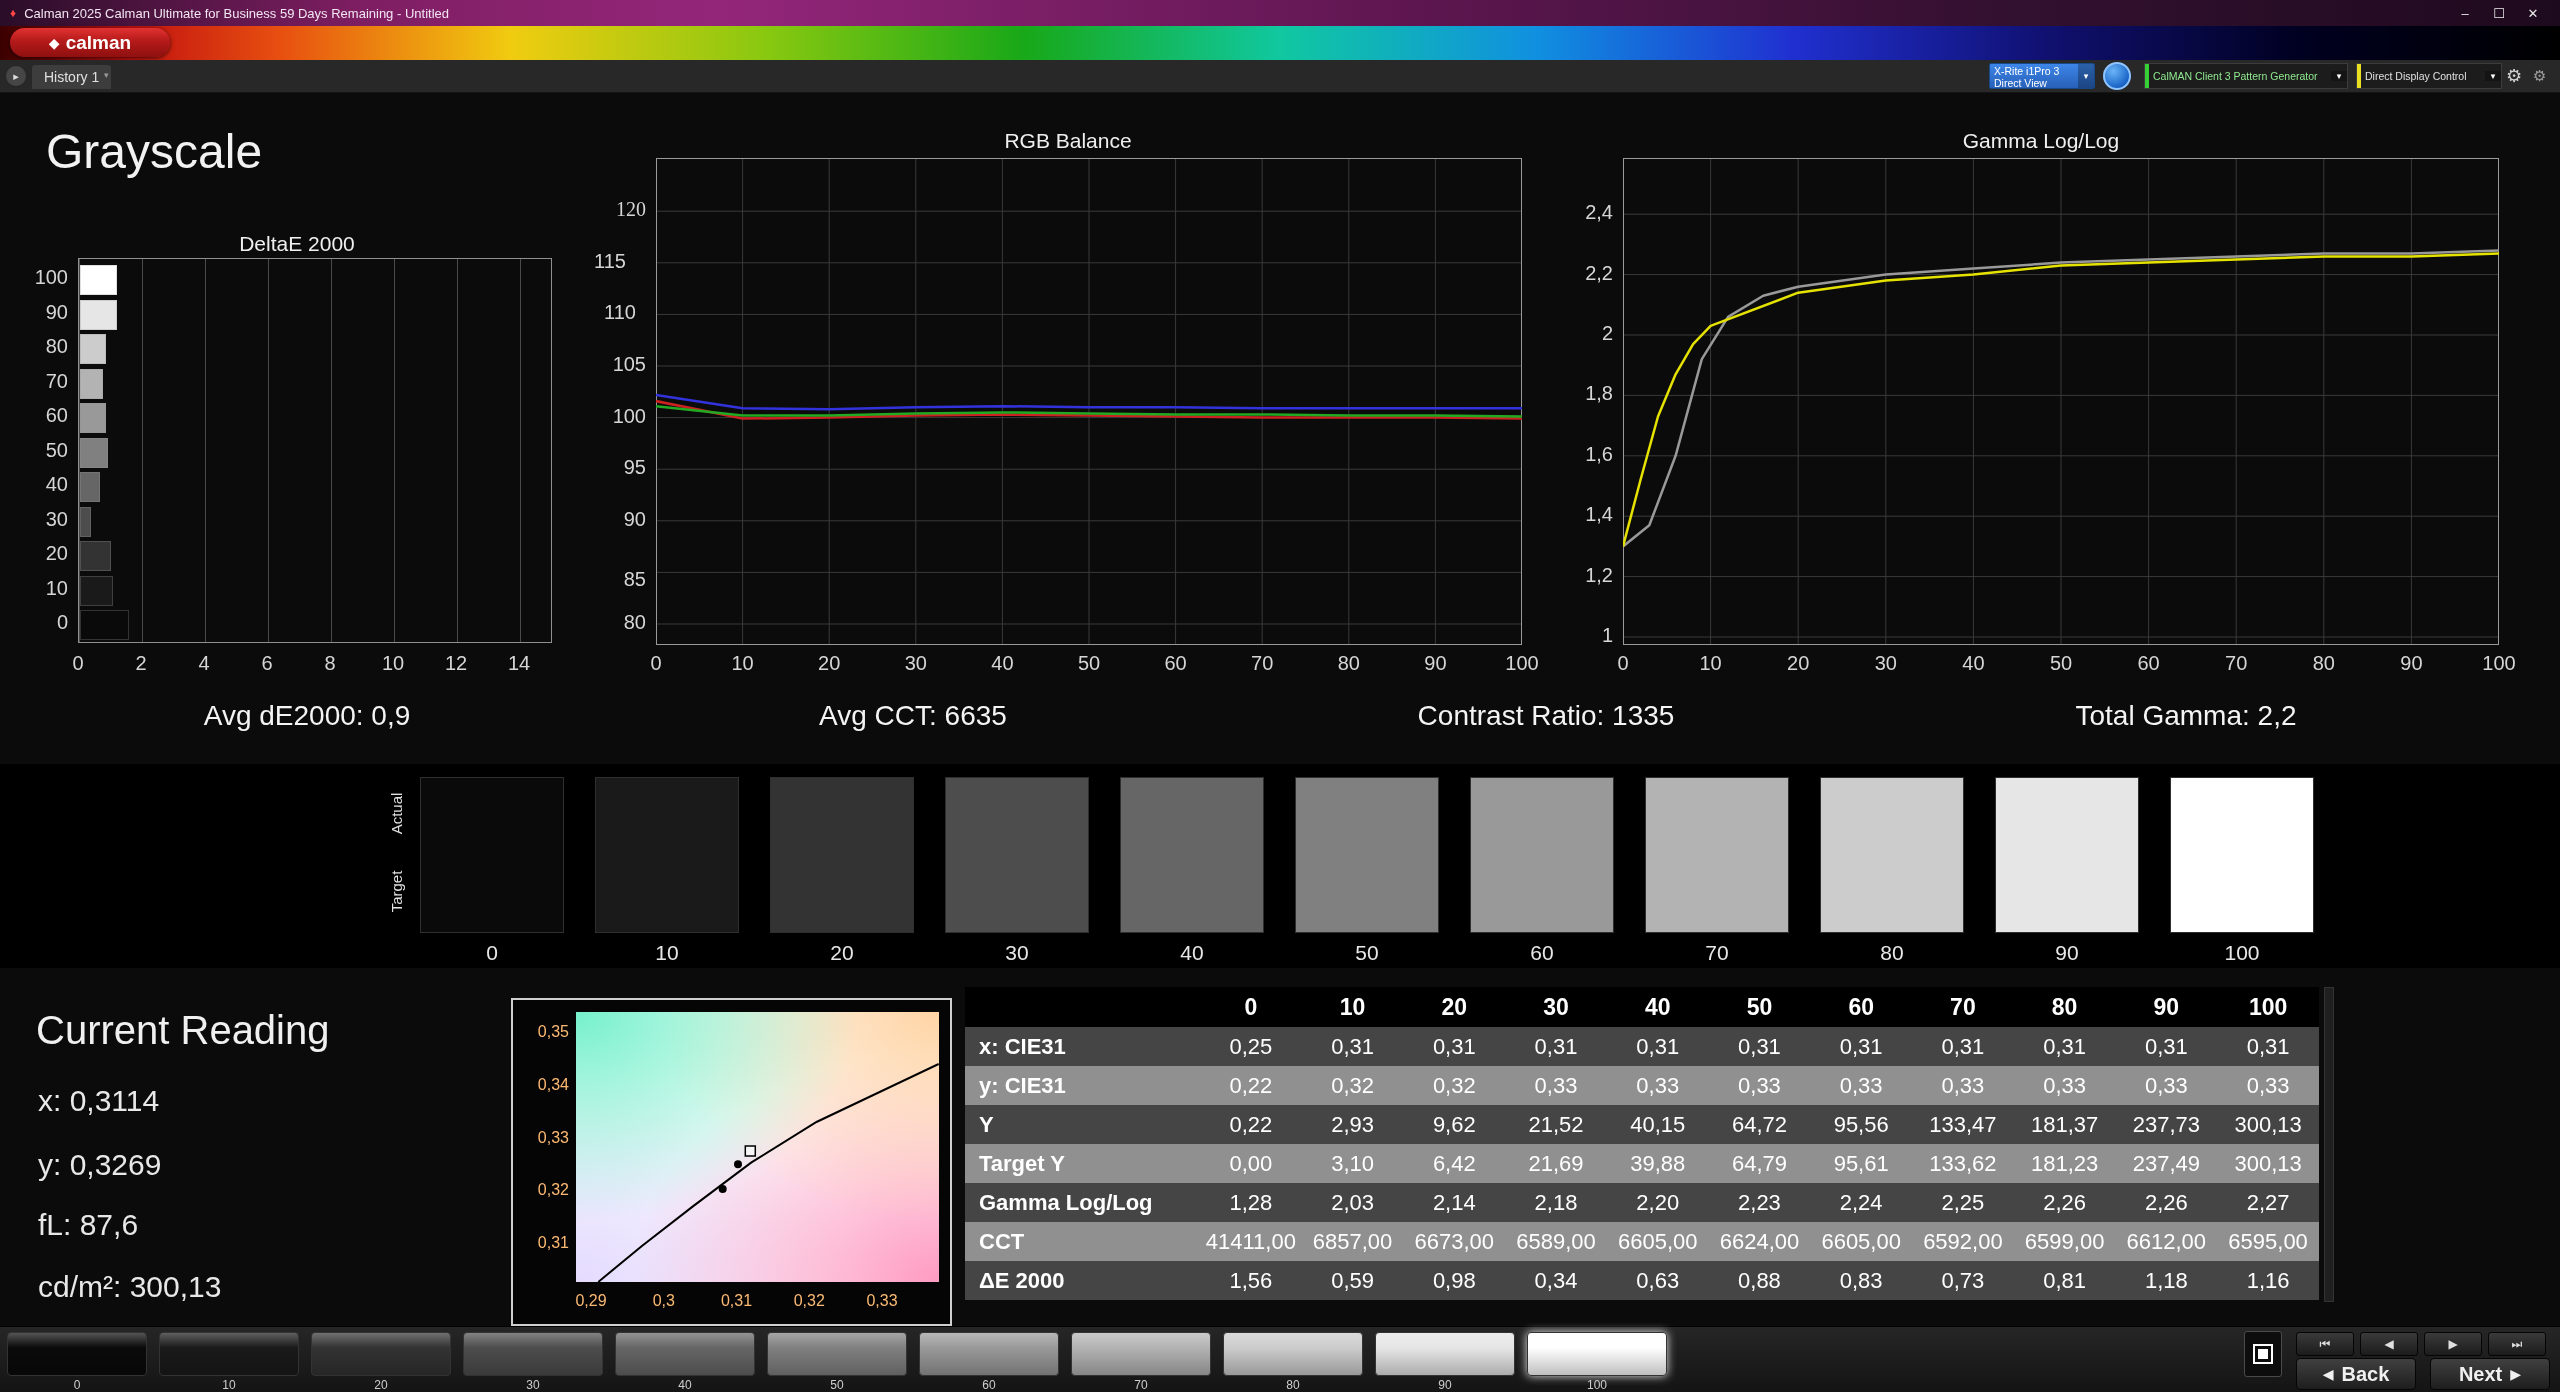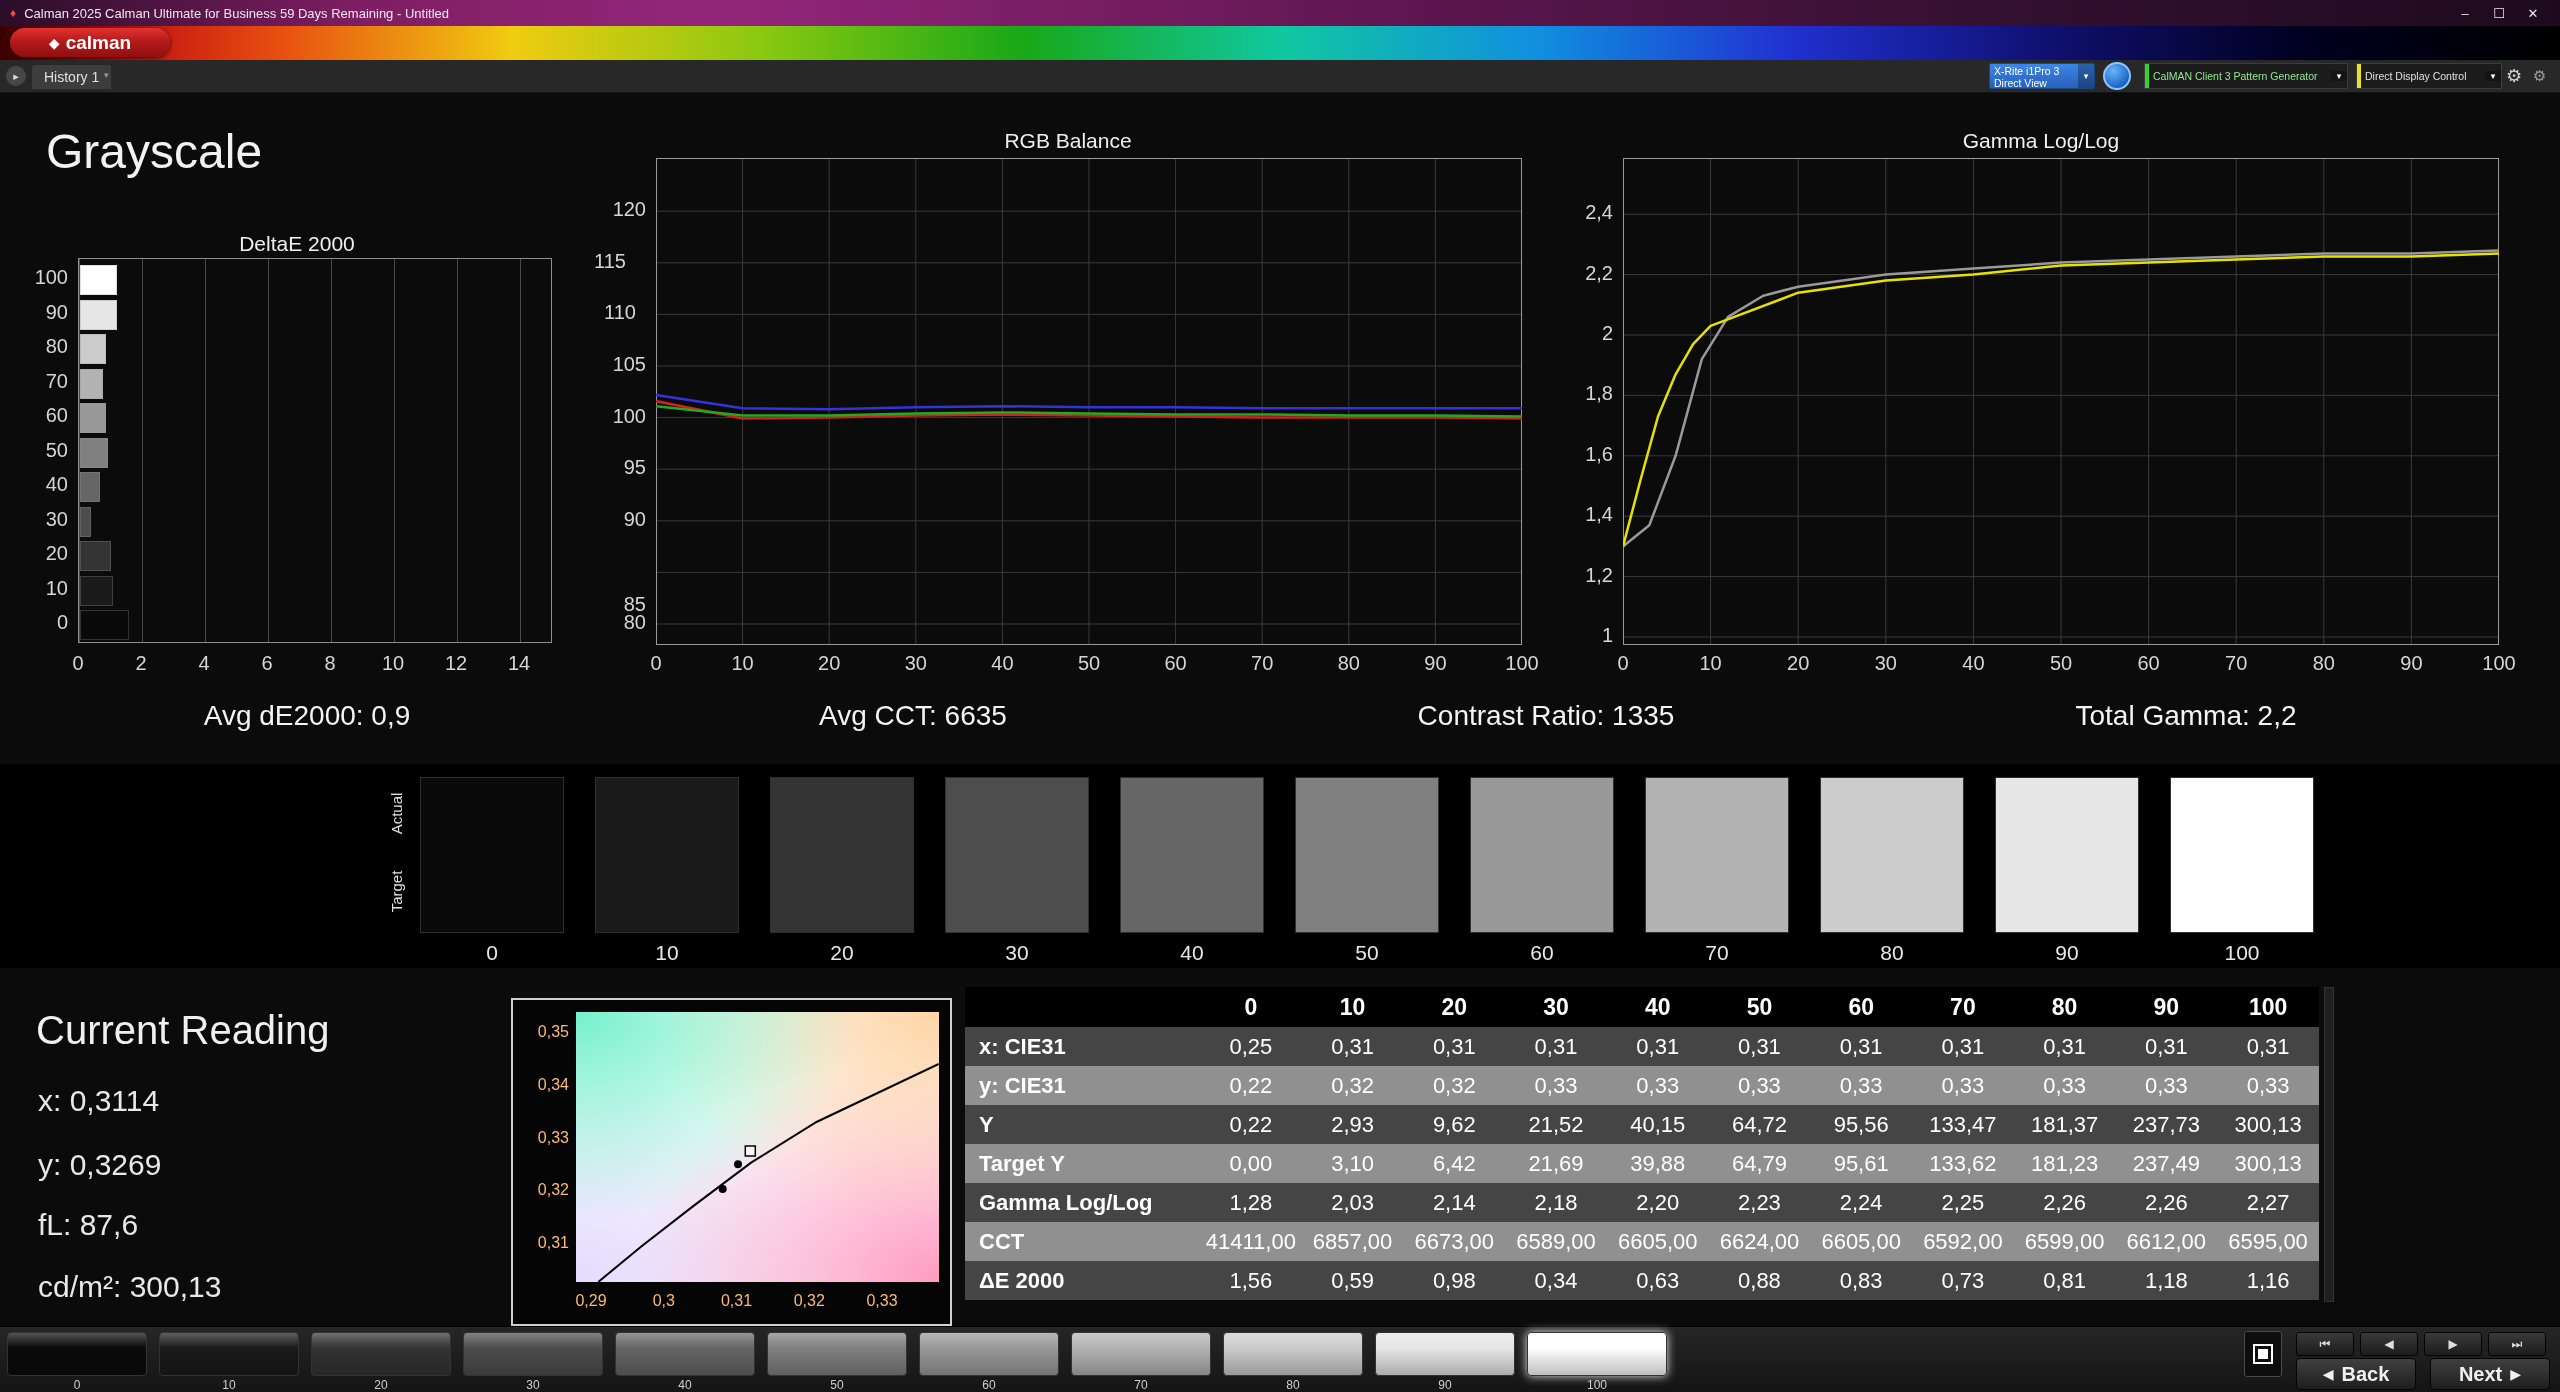--- a/index.html
+++ b/index.html
@@ -422,28 +422,28 @@
     <div class="tick" style="left: 717.6px; top: 652px; width: 50px; text-align: center;">10</div>
     <div class="tick" style="left: 804.2px; top: 652px; width: 50px; text-align: center;">20</div>
     <div class="tick" style="left: 890.8px; top: 652px; width: 50px; text-align: center;">30</div>
     <div class="tick" style="left: 977.4px; top: 652px; width: 50px; text-align: center;">40</div>
     <div class="tick" style="left: 1064px; top: 652px; width: 50px; text-align: center;">50</div>
     <div class="tick" style="left: 1150.6px; top: 652px; width: 50px; text-align: center;">60</div>
     <div class="tick" style="left: 1237.2px; top: 652px; width: 50px; text-align: center;">70</div>
     <div class="tick" style="left: 1323.8px; top: 652px; width: 50px; text-align: center;">80</div>
     <div class="tick" style="left: 1410.4px; top: 652px; width: 50px; text-align: center;">90</div>
     <div class="tick" style="left: 1497px; top: 652px; width: 50px; text-align: center;">100</div>
-    <div class="tick" style="left: 594px; top: 198.2px; width: 52px; text-align: right;">120</div>
+    <div class="tick" style="left: 594px; top: 198.2px; width: 52px; text-align: right; font-family: Liberation Serif, serif;">120</div>
     <div class="tick" style="left: 594px; top: 249.8px; width: 52px; ">115</div>
     <div class="tick" style="left: 594px; top: 301.4px; width: 52px; text-align: center;">110</div>
     <div class="tick" style="left: 594px; top: 353px; width: 52px; text-align: right;">105</div>
     <div class="tick" style="left: 594px; top: 404.6px; width: 52px; text-align: right;">100</div>
     <div class="tick" style="left: 594px; top: 456.2px; width: 52px; text-align: right;">95</div>
     <div class="tick" style="left: 594px; top: 507.8px; width: 52px; text-align: right;">90</div>
-    <div class="tick" style="left: 594px; top: 593px; width: 52px; text-align: right;">85</div>
+    <div class="tick" style="left: 594px; top: 568px; width: 52px; text-align: right;">85</div>
     <div class="tick" style="left: 594px; top: 611px; width: 52px; text-align: right;">80</div>
     <svg viewBox="0 0 866 487" style="position: absolute; left: 656px; top: 158px; width: 866px; height: 487px;">
       <line x1="0" y1="0" x2="0" y2="487" stroke="#3a3a3a"></line>
       <line x1="86.60000000000001" y1="0" x2="86.60000000000001" y2="487" stroke="#3a3a3a"></line>
       <line x1="173.20000000000002" y1="0" x2="173.20000000000002" y2="487" stroke="#3a3a3a"></line>
       <line x1="259.8" y1="0" x2="259.8" y2="487" stroke="#3a3a3a"></line>
       <line x1="346.40000000000003" y1="0" x2="346.40000000000003" y2="487" stroke="#3a3a3a"></line>
       <line x1="433" y1="0" x2="433" y2="487" stroke="#3a3a3a"></line>
       <line x1="519.6" y1="0" x2="519.6" y2="487" stroke="#3a3a3a"></line>
       <line x1="606.1999999999999" y1="0" x2="606.1999999999999" y2="487" stroke="#3a3a3a"></line>

